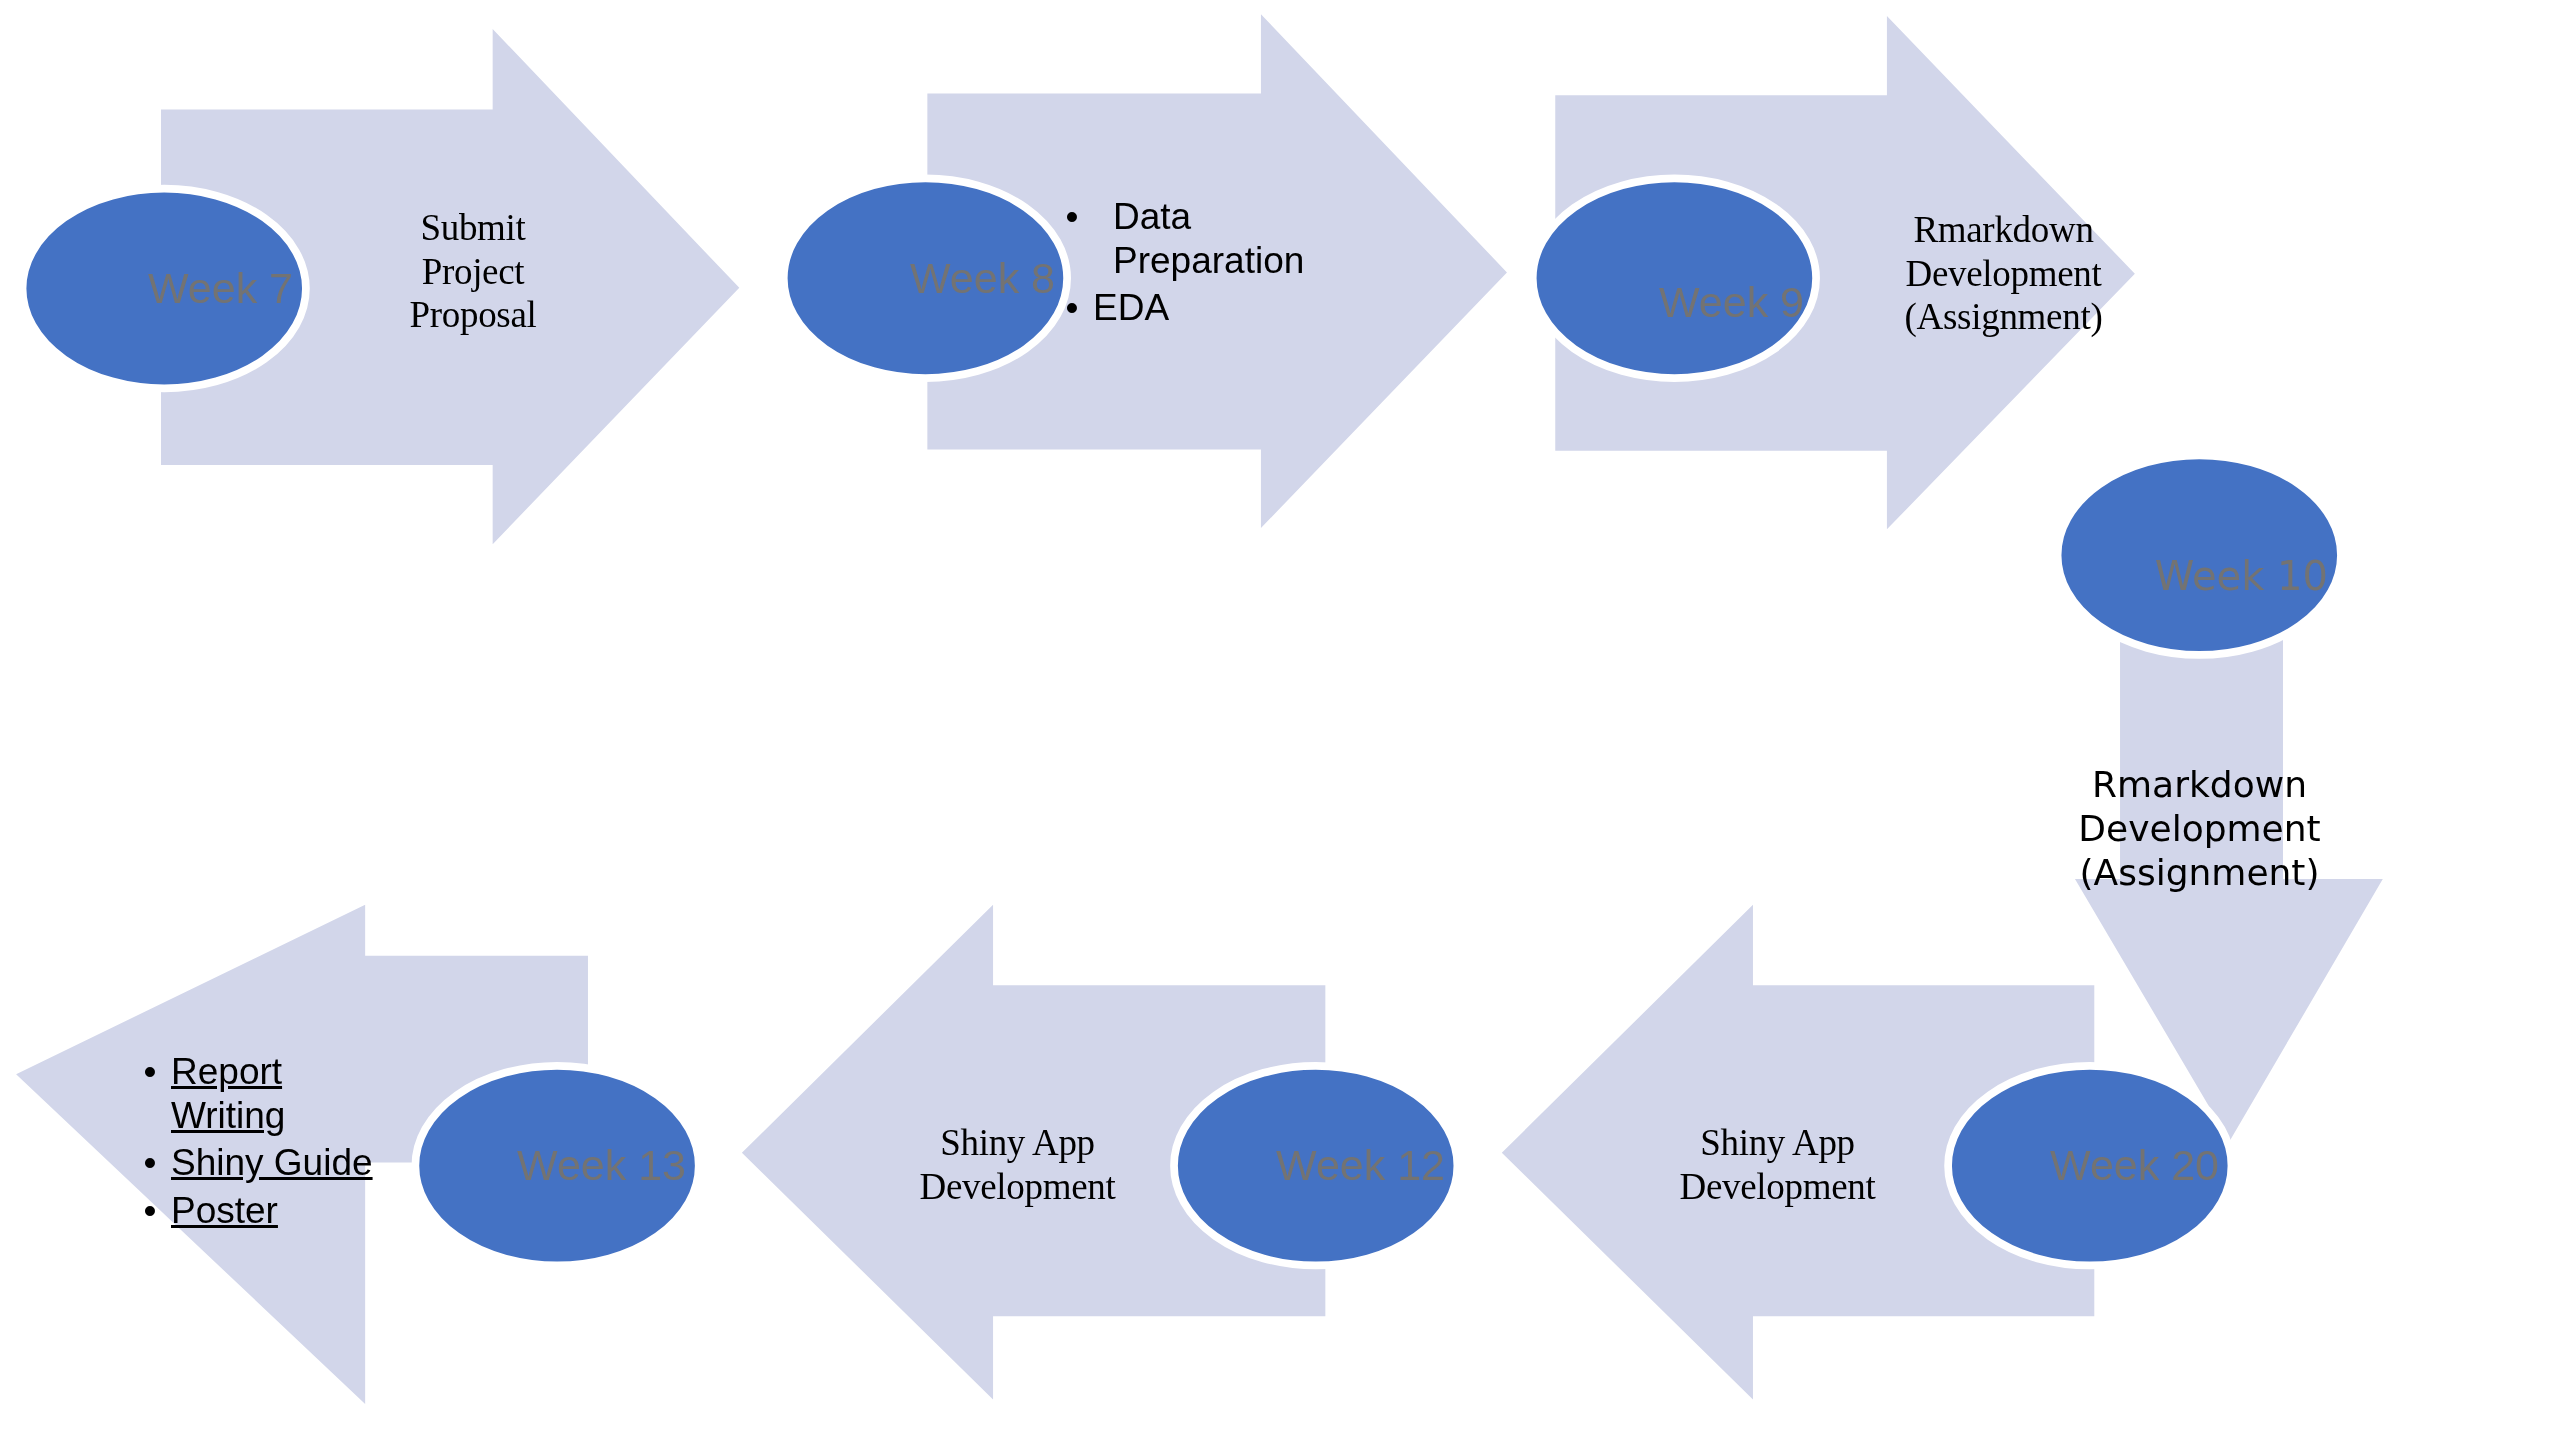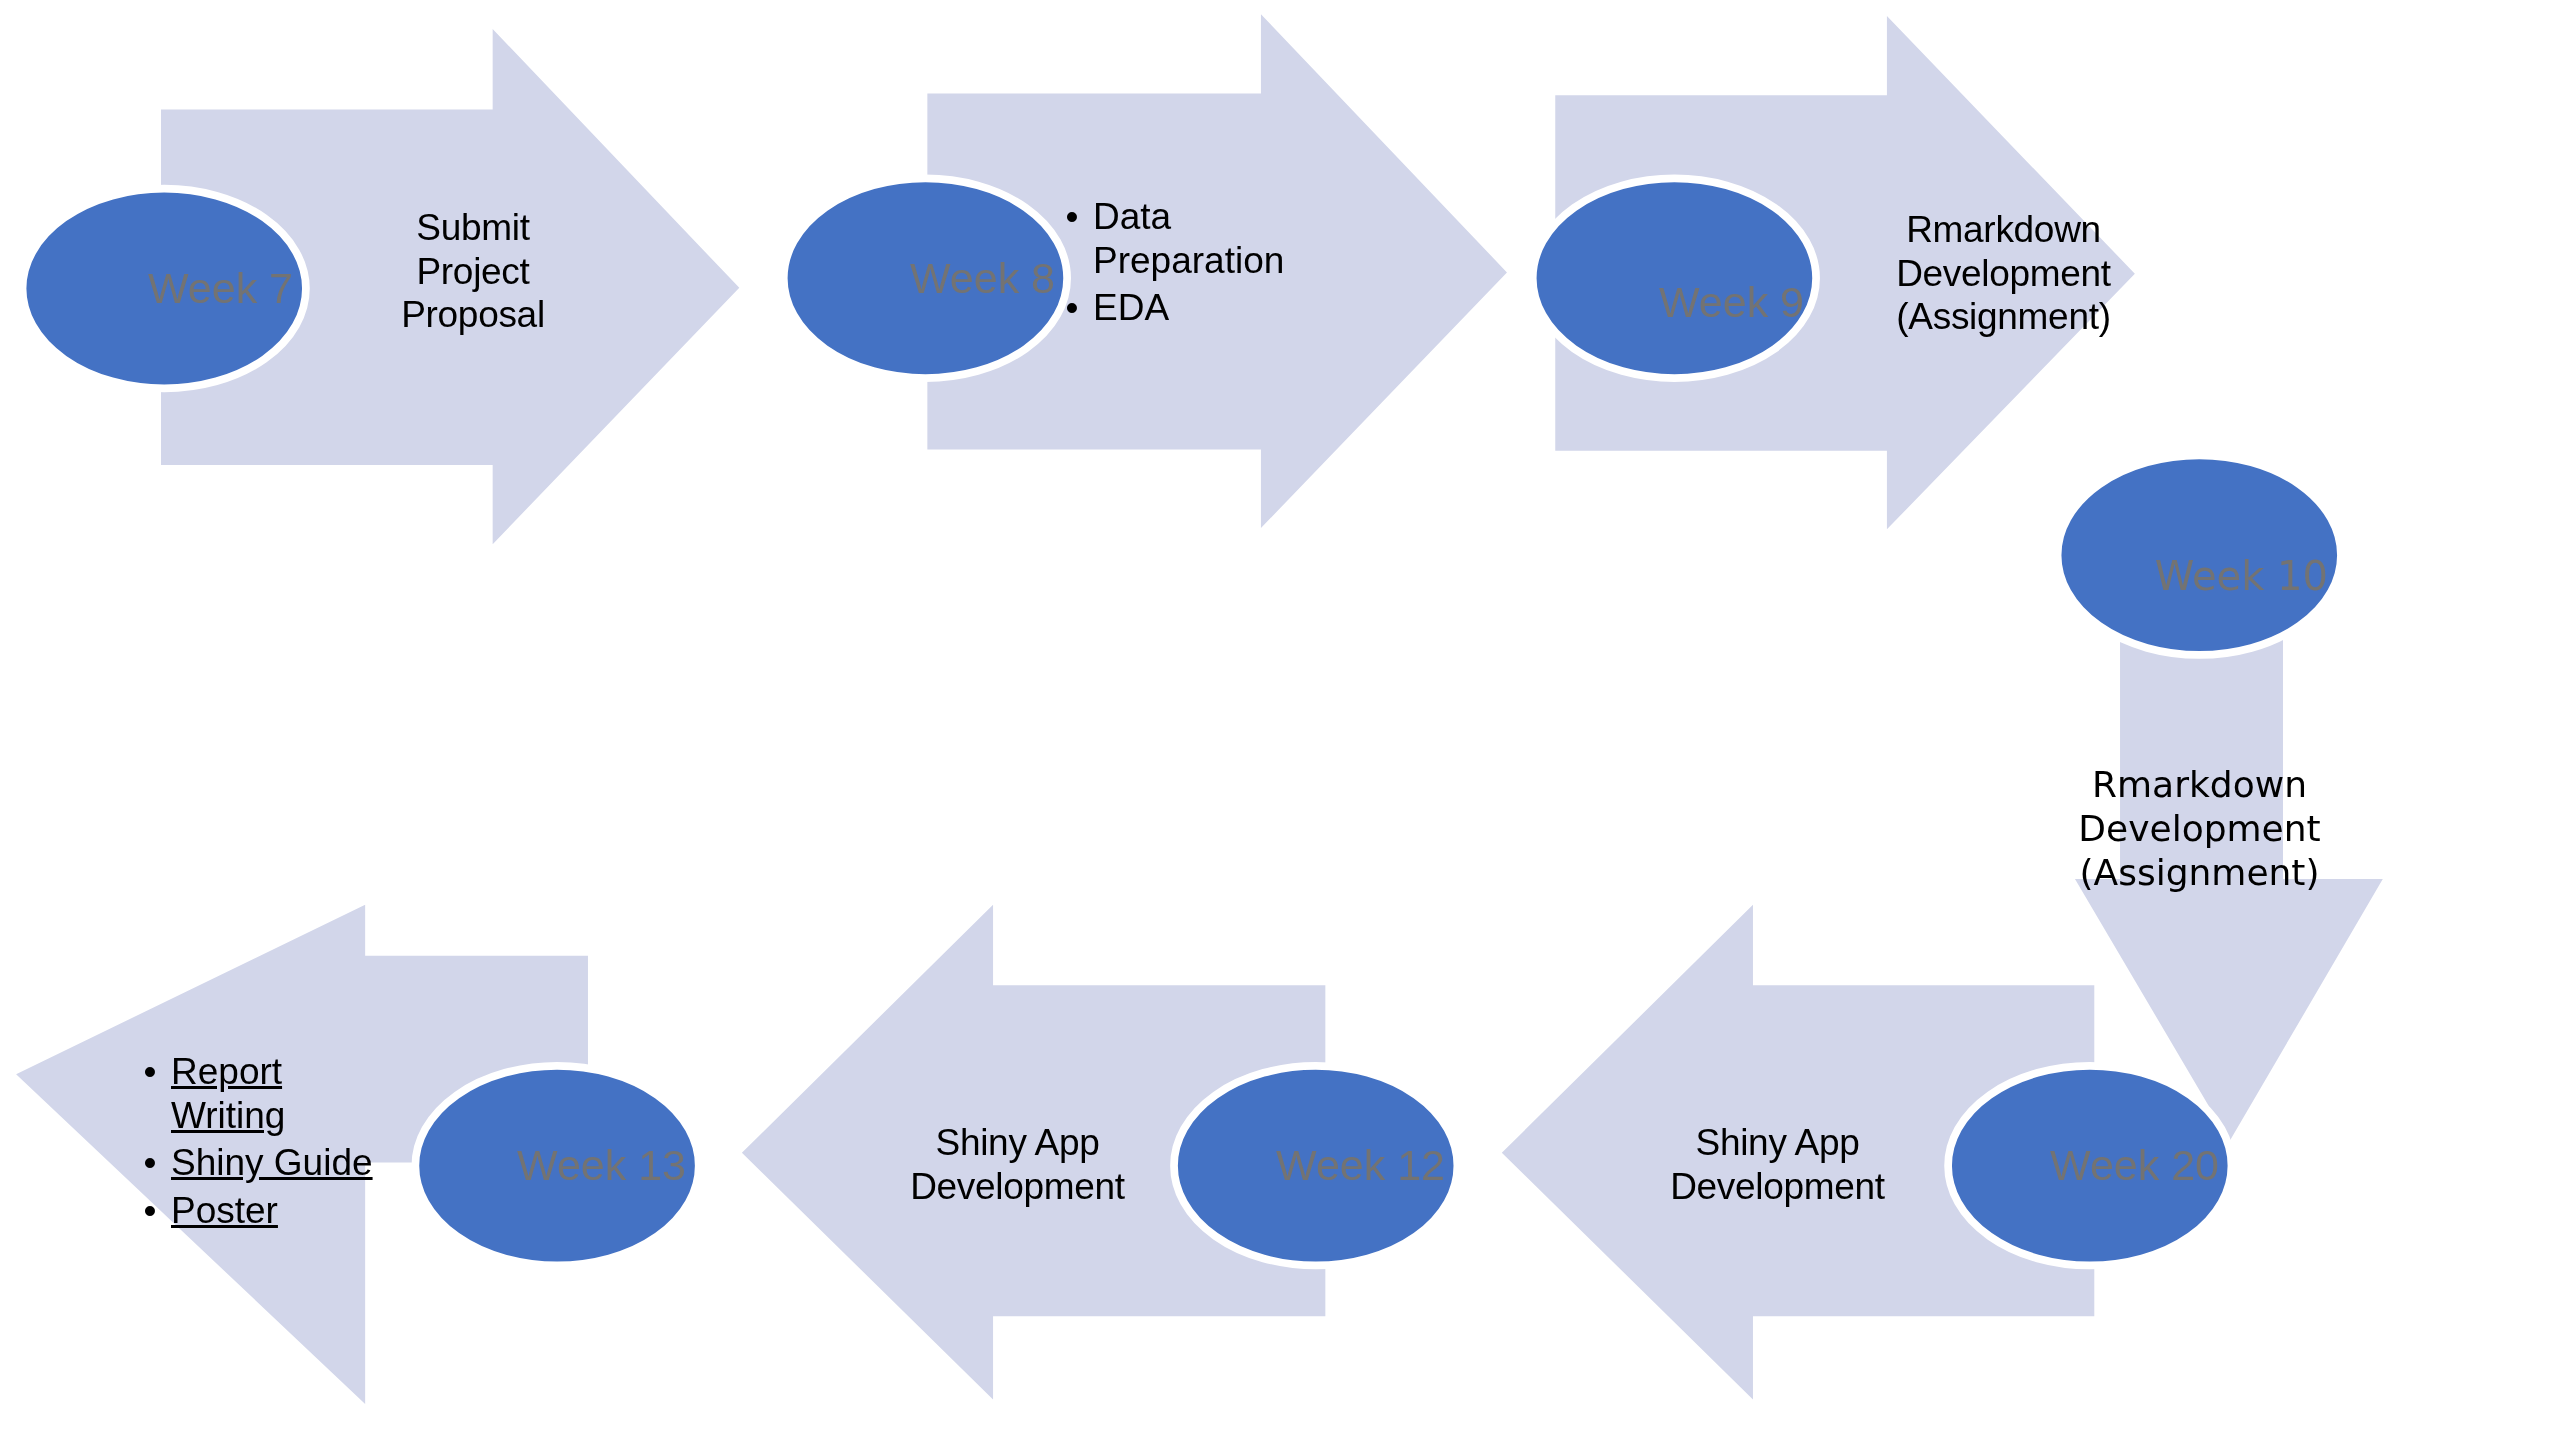--- a/index.html
+++ b/index.html
@@ -25,21 +25,21 @@
     left: 0;
     top: 0;
     width: 2576px;
     height: 1449px;
   }
   
   .label {
     position: absolute;
     text-align: center;
     color: #000000;
-    font-family: Liberation Sans, sans-serif;
+    font-family: Liberation Serif, serif;
     line-height: 1.18;
     white-space: pre-line;
     pointer-events: none;
   }
   .label.arrow-text {
     font-size: 37px;
     letter-spacing: -0.3px;
   }
   .label.arrow-text-wide {
     font-family: "DejaVu Sans", sans-serif;
@@ -146,21 +146,21 @@
 (Assignment)</div>
 
   <div class="label arrow-text" style="left:1610px; top:1121px; width:335px;">Shiny App
 Development</div>
 
   <div class="label arrow-text" style="left:850px; top:1121px; width:335px;">Shiny App
 Development</div>
 
   <ul class="bullet-list list-right" style="left:1063px; top:195px; width:303px;">
     <li>
-        <span style="display:block;"><span>Data</span><br><span>Preparation</span></span>
+        <span style="display:block;margin-left:20px;"><span>Data</span><br><span>Preparation</span></span>
       </li>
     <li><span>EDA</span></li>
   </ul>
 
   <ul class="bullet-list list-right" style="left:141px; top:1050px; width:277px;text-decoration:underline;">
     <li>
         <span style="display:block;"><span>Report</span><br><span>Writing</span></span>
       </li>
     <li><span>Shiny Guide</span></li>
     <li><span>Poster</span></li>

